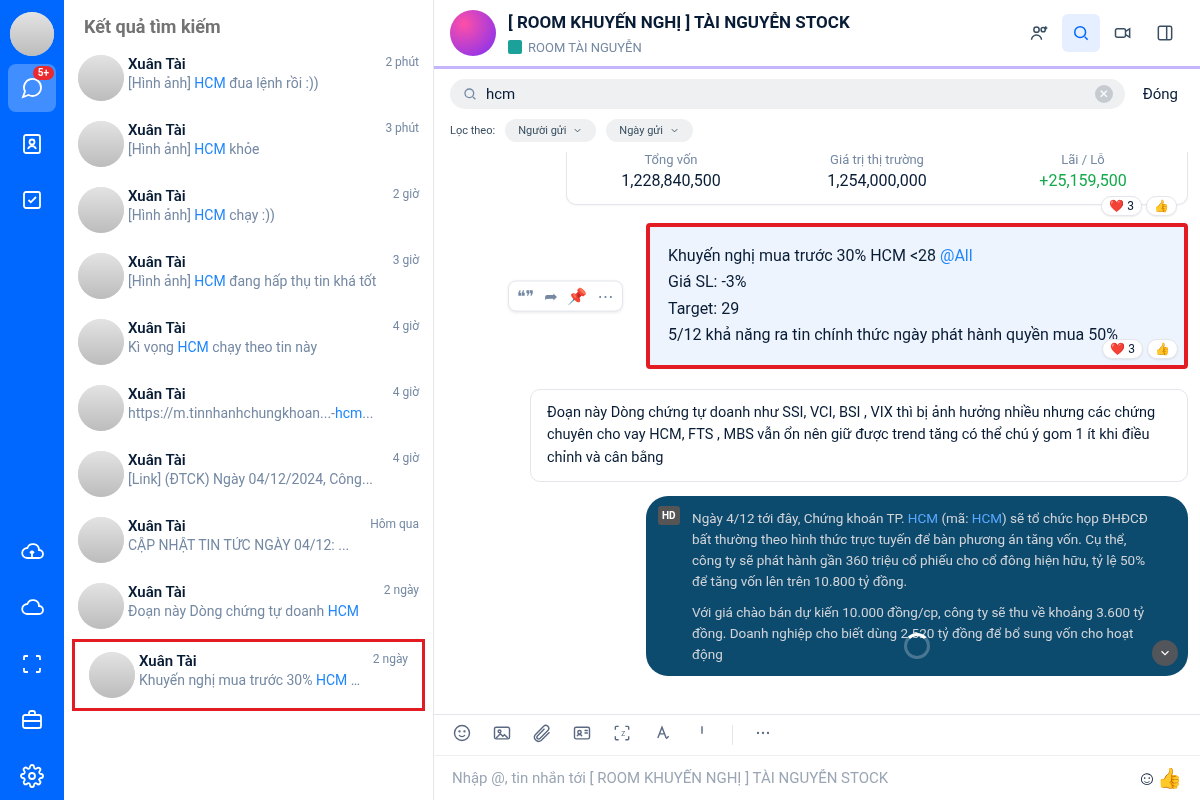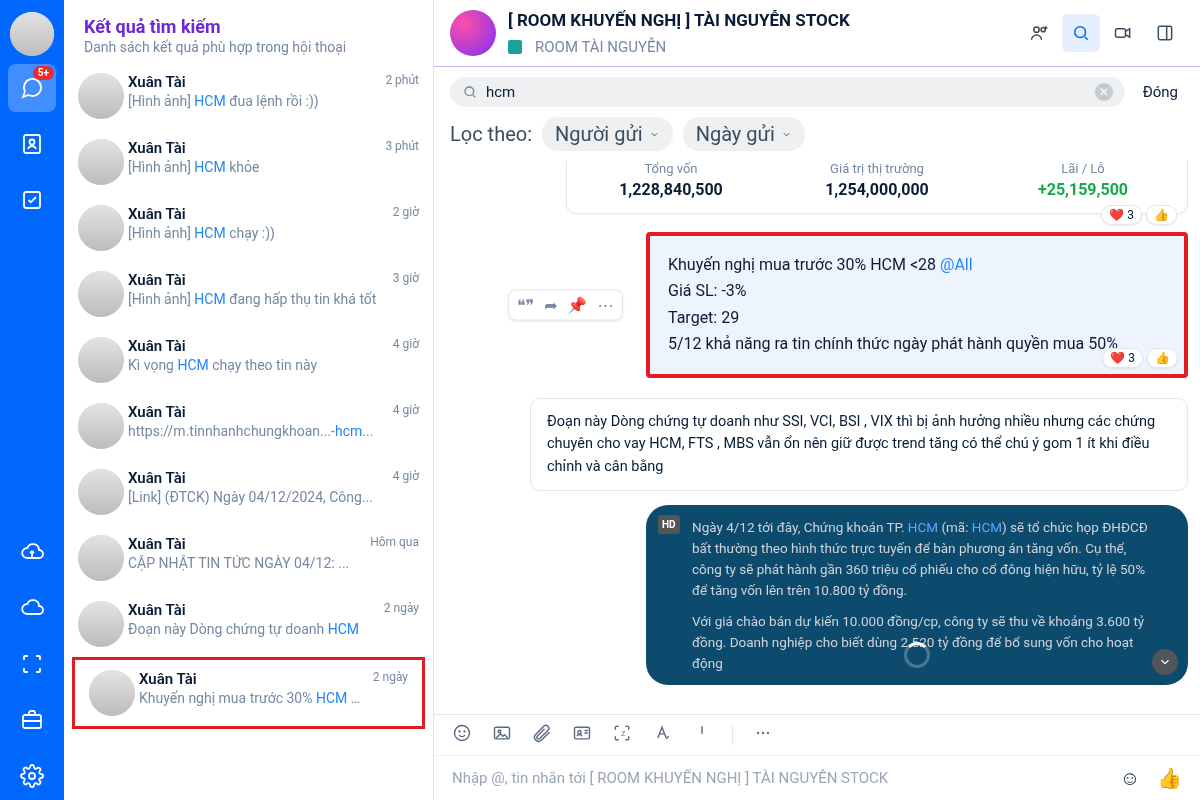--- a/index.html
+++ b/index.html
@@ -7,81 +7,81 @@
 .rail{width:64px;background:#0068ff;display:flex;flex-direction:column;align-items:center;padding-top:12px;gap:8px}
 .rail .avatar{width:44px;height:44px;border-radius:50%;background:#d9d9d9 center/cover;position:relative}
 .rail .avatar::after{content:"";position:absolute;inset:0;border-radius:50%;background:linear-gradient(#e3e3e3,#bcbcbc)}
 .rail .item{width:48px;height:48px;border-radius:8px;display:flex;align-items:center;justify-content:center;color:#fff;position:relative;cursor:pointer}
 .rail .item.active{background:rgba(255,255,255,.25)}
 .rail .badge{position:absolute;top:2px;right:2px;background:#eb2a2f;color:#fff;font-size:10px;font-weight:600;border-radius:9px;padding:1px 5px;line-height:12px}
 .rail .spacer{flex:1}
 .rail svg{width:24px;height:24px;stroke:#fff;stroke-width:1.8;fill:none}
 .left{width:370px;border-right:1px solid #e4e6eb;display:flex;flex-direction:column;overflow:hidden}
 .left-head{padding:16px 20px 8px}
-.left-head .title{font-size:18px;font-weight:700;color:#6d28d9}
+.left-head .title{font-size:18px;font-weight:700;color:#737373}
 .left-head .sub{font-size:14px;color:#7589a3;margin-top:2px}
 .results{flex:1;overflow-y:auto}
 .row{display:flex;gap:4px;padding:10px 14px;cursor:pointer;border-bottom:0;position:relative}
 .row .av{width:46px;height:46px;border-radius:50%;background:#ddd;flex:none}
 .row .av::after{content:"";display:block;width:100%;height:100%;border-radius:50%;background:linear-gradient(#e3e3e3,#bcbcbc)}
 .row .body{flex:1;min-width:0}
 .row .name{font-size:15px;font-weight:600;color:#081c36}
 .row .msg{font-size:14px;color:#7589a3;white-space:nowrap;overflow:hidden;text-overflow:ellipsis;margin-top:2px}
 .row .hl{color:#1f86fc}
 .row .time{font-size:12px;color:#7589a3;padding-left:8px}
 .hl-box{border:3px solid #e31b23;margin:0 8px}
 .main{flex:1;display:flex;flex-direction:column;min-width:0}
-.mh{display:flex;align-items:center;gap:12px;padding:10px 16px;border-bottom:1px solid #c4b5fd}
+.mh{display:flex;align-items:center;gap:12px;padding:10px 16px;border-bottom:3px solid #c4b5fd}
 .mh .gavatar{width:46px;height:46px;border-radius:50%;background:radial-gradient(circle at 30% 30%,#ff4fa7,#7b2ff7)}
 .mh .titles{flex:1;min-width:0}
 .mh .t1{font-size:17px;font-weight:700}
-.mh .t2{font-size:15px;color:#7589a3;display:flex;align-items:center;gap:13px;margin-top:8px}
+.mh .t2{font-size:13px;color:#7589a3;display:flex;align-items:center;gap:6px;margin-top:8px}
 .mh .tag{width:14px;height:14px;border-radius:2px;background:#1ca19a;display:inline-block}
 .mh .acts{display:flex;gap:4px}
 .mh .abtn{width:38px;height:38px;border-radius:6px;display:flex;align-items:center;justify-content:center;cursor:pointer}
 .mh .abtn.active{background:#e5efff}
 .mh .abtn svg{width:20px;height:20px;stroke:#394e60;stroke-width:1.8;fill:none}
 .mh .abtn.active svg{stroke:#0068ff}
 .sbar{display:flex;align-items:center;gap:12px;padding:10px 16px}
 .sinput{flex:1;background:#eef0f1;border-radius:18px;display:flex;align-items:center;padding:6px 12px;gap:8px}
 .sinput svg{width:16px;height:16px;stroke:#7589a3;fill:none;stroke-width:2}
 .sinput input{flex:1;border:none;background:transparent;font-size:15px;outline:none;color:#081c36}
 .sinput .clear{width:18px;height:18px;border-radius:50%;background:#c6cbd1;color:#fff;display:flex;align-items:center;justify-content:center;font-size:12px;cursor:pointer}
 .close-s{font-size:15px;font-weight:400;color:#081c36;cursor:pointer;padding:0 6px}
-.filters{display:flex;gap:10px;align-items:center;padding:0 16px 10px;font-size:20px;color:#394e60}
+.filters{display:flex;gap:10px;align-items:center;padding:0 16px 10px;font-size:11px;color:#394e60}
 .chip{background:#eef0f1;border-radius:16px;padding:5px 13px;display:flex;align-items:center;gap:6px;cursor:pointer}
 .chip svg{width:11px;height:11px;stroke:#394e60;stroke-width:2;fill:none}
 .conv{flex:1;overflow-y:auto;padding:0 12px 8px;background:#fff;position:relative}
 .card{background:#fff;border:1px solid #e4e6eb;border-radius:10px;padding:8px 16px 14px;margin-left:120px;margin-bottom:18px;position:relative;box-shadow:0 1px 2px rgba(0,0,0,.04)}
 .card.top{border-radius:0 0 10px 10px;border-top:none;padding-top:0}
 .tbl{display:flex;justify-content:space-between;text-align:center;gap:30px}
 .tbl .col{flex:1}
 .tbl .h{font-size:13px;color:#7589a3;margin-bottom:4px}
-.tbl .v{font-size:16px;font-weight:700}
+.tbl .v{font-size:16px;font-weight:400}
 .tbl .v.green{color:#14a94b}
 .reacts{position:absolute;right:10px;bottom:-12px;display:flex;gap:4px}
 .react{background:#fff;border:1px solid #e4e6eb;border-radius:12px;padding:2px 7px;font-size:12px;display:flex;align-items:center;gap:3px;box-shadow:0 1px 2px rgba(0,0,0,.08)}
 .big{border:4px solid #e31b23;border-radius:4px;margin-left:200px;margin-bottom:20px;position:relative}
 .big .inner{background:#eef4fd;padding:16px 18px;font-size:16px;line-height:1.65;color:#081c36}
 .big .mention{color:#1f86fc}
 .big .reacts{right:6px;bottom:6px}
 .msg-actions{position:absolute;left:-142px;top:50%;transform:translateY(-50%);display:flex;gap:10px;align-items:center;background:#fff;border:1px solid #e4e6eb;border-radius:8px;padding:5px 8px;box-shadow:0 1px 3px rgba(0,0,0,.08)}
 .msg-actions span{font-size:16px;color:#7589a3;cursor:pointer}
 .plain-msg{margin-left:84px;background:#fff;border:1px solid #e4e6eb;border-radius:10px;padding:12px 16px;font-size:14.5px;line-height:1.55;color:#081c36;margin-bottom:14px}
 .quote{margin-left:200px;background:#0c4a6e;color:#d0d3d7;border-radius:22px;padding:12px 32px 12px 46px;font-size:13.5px;line-height:1.55;position:relative}
 .quote .hd{position:absolute;left:12px;top:10px;background:#555;color:#fff;font-size:10px;font-weight:700;padding:2px 4px;border-radius:3px}
 .quote .ql{color:#5aa8ff}
 .quote .expand{position:absolute;right:10px;bottom:10px;width:26px;height:26px;border-radius:50%;background:#52555a;display:flex;align-items:center;justify-content:center}
 .quote .expand svg{width:14px;height:14px;stroke:#fff;fill:none;stroke-width:2}
 .spin{position:absolute;left:50%;top:50%;width:26px;height:26px;border:3px solid rgba(255,255,255,.25);border-top-color:#fff;border-radius:50%;margin-top:60px;transform:translate(-50%,-50%)}
 .composer{border-top:1px solid #e4e6eb}
 .tool-row{display:flex;align-items:center;gap:20px;padding:8px 18px;border-bottom:1px solid #eef0f1}
 .tool-row svg{width:20px;height:20px;stroke:#5a6981;fill:none;stroke-width:1.7}
 .tool-row .sep{width:1px;height:20px;background:#e4e6eb}
-.input-row{display:flex;align-items:center;padding:10px 18px;gap:17px}
+.input-row{display:flex;align-items:center;padding:10px 18px;gap:0}
 .input-row input{flex:1;border:none;outline:none;font-size:15px;color:#394e60}
 .input-row input::placeholder{color:#9aa6b4}
 .input-row .emo{font-size:20px;cursor:pointer}
 </style>
 </head>
 <body>
 
 <div class="rail">
   <div class="avatar"></div>
   <div class="item active">
@@ -130,21 +130,20 @@
       <svg viewBox="0 0 24 24">
         <circle cx="12" cy="12" r="3"></circle>
         <path d="M19.4 15a1.7 1.7 0 0 0 .34 1.87l.06.06a2 2 0 1 1-2.83 2.83l-.06-.06a1.7 1.7 0 0 0-1.87-.34 1.7 1.7 0 0 0-1 1.56V21a2 2 0 0 1-4 0v-.09a1.7 1.7 0 0 0-1-1.56 1.7 1.7 0 0 0-1.87.34l-.06.06a2 2 0 1 1-2.83-2.83l.06-.06A1.7 1.7 0 0 0 4.6 15a1.7 1.7 0 0 0-1.56-1H3a2 2 0 0 1 0-4h.09a1.7 1.7 0 0 0 1.56-1A1.7 1.7 0 0 0 4.3 7.1l-.06-.06A2 2 0 1 1 7.07 4.2l.06.06a1.7 1.7 0 0 0 1.87.34H9a1.7 1.7 0 0 0 1-1.56V3a2 2 0 0 1 4 0v.09a1.7 1.7 0 0 0 1 1.56 1.7 1.7 0 0 0 1.87-.34l.06-.06a2 2 0 1 1 2.83 2.83l-.06.06a1.7 1.7 0 0 0-.34 1.87V9a1.7 1.7 0 0 0 1.56 1H21a2 2 0 0 1 0 4h-.09a1.7 1.7 0 0 0-1.56 1Z"></path>
       </svg>
     </div>
 </div>
 
 <div class="left">
   <div class="left-head">
     <div class="title">Kết quả tìm kiếm</div>
-    <div class="sub">Danh sách kết quả phù hợp trong hội thoại</div>
   </div>
   <div class="results" id="results">
       <div class="row">
         <div class="av"></div>
         <div class="body">
           <div class="name">Xuân Tài</div>
           <div class="msg">[Hình ảnh] <span class="hl">HCM</span> đua lệnh rồi :))</div>
         </div>
         <div class="time">2 phút</div>
       </div>

